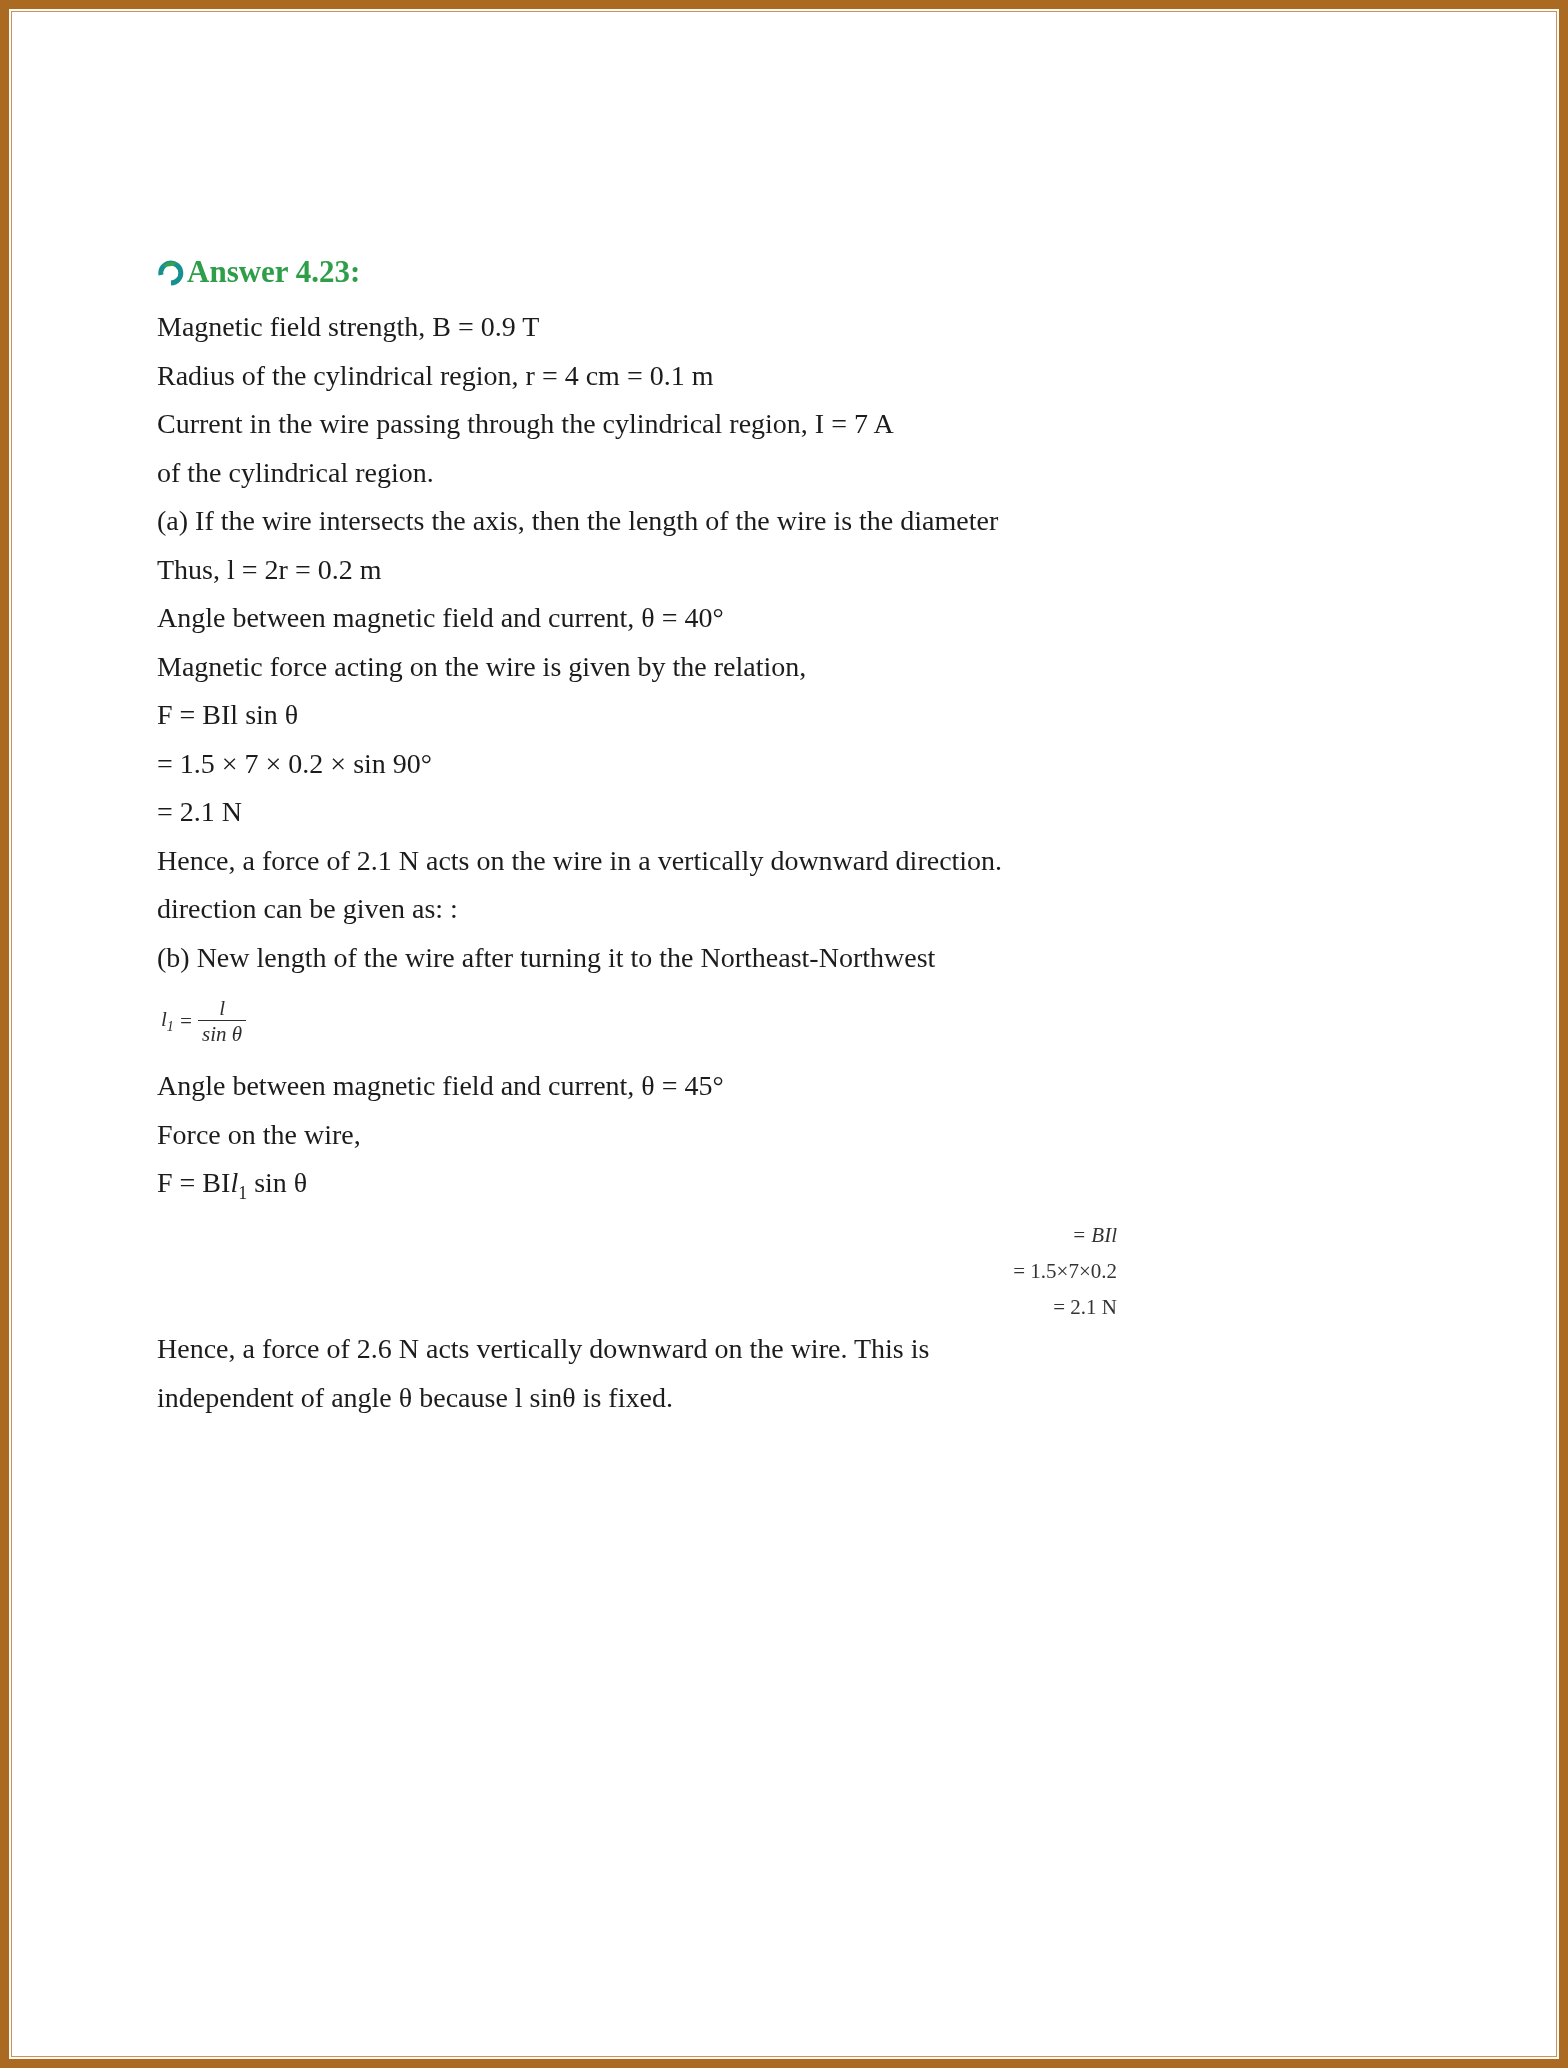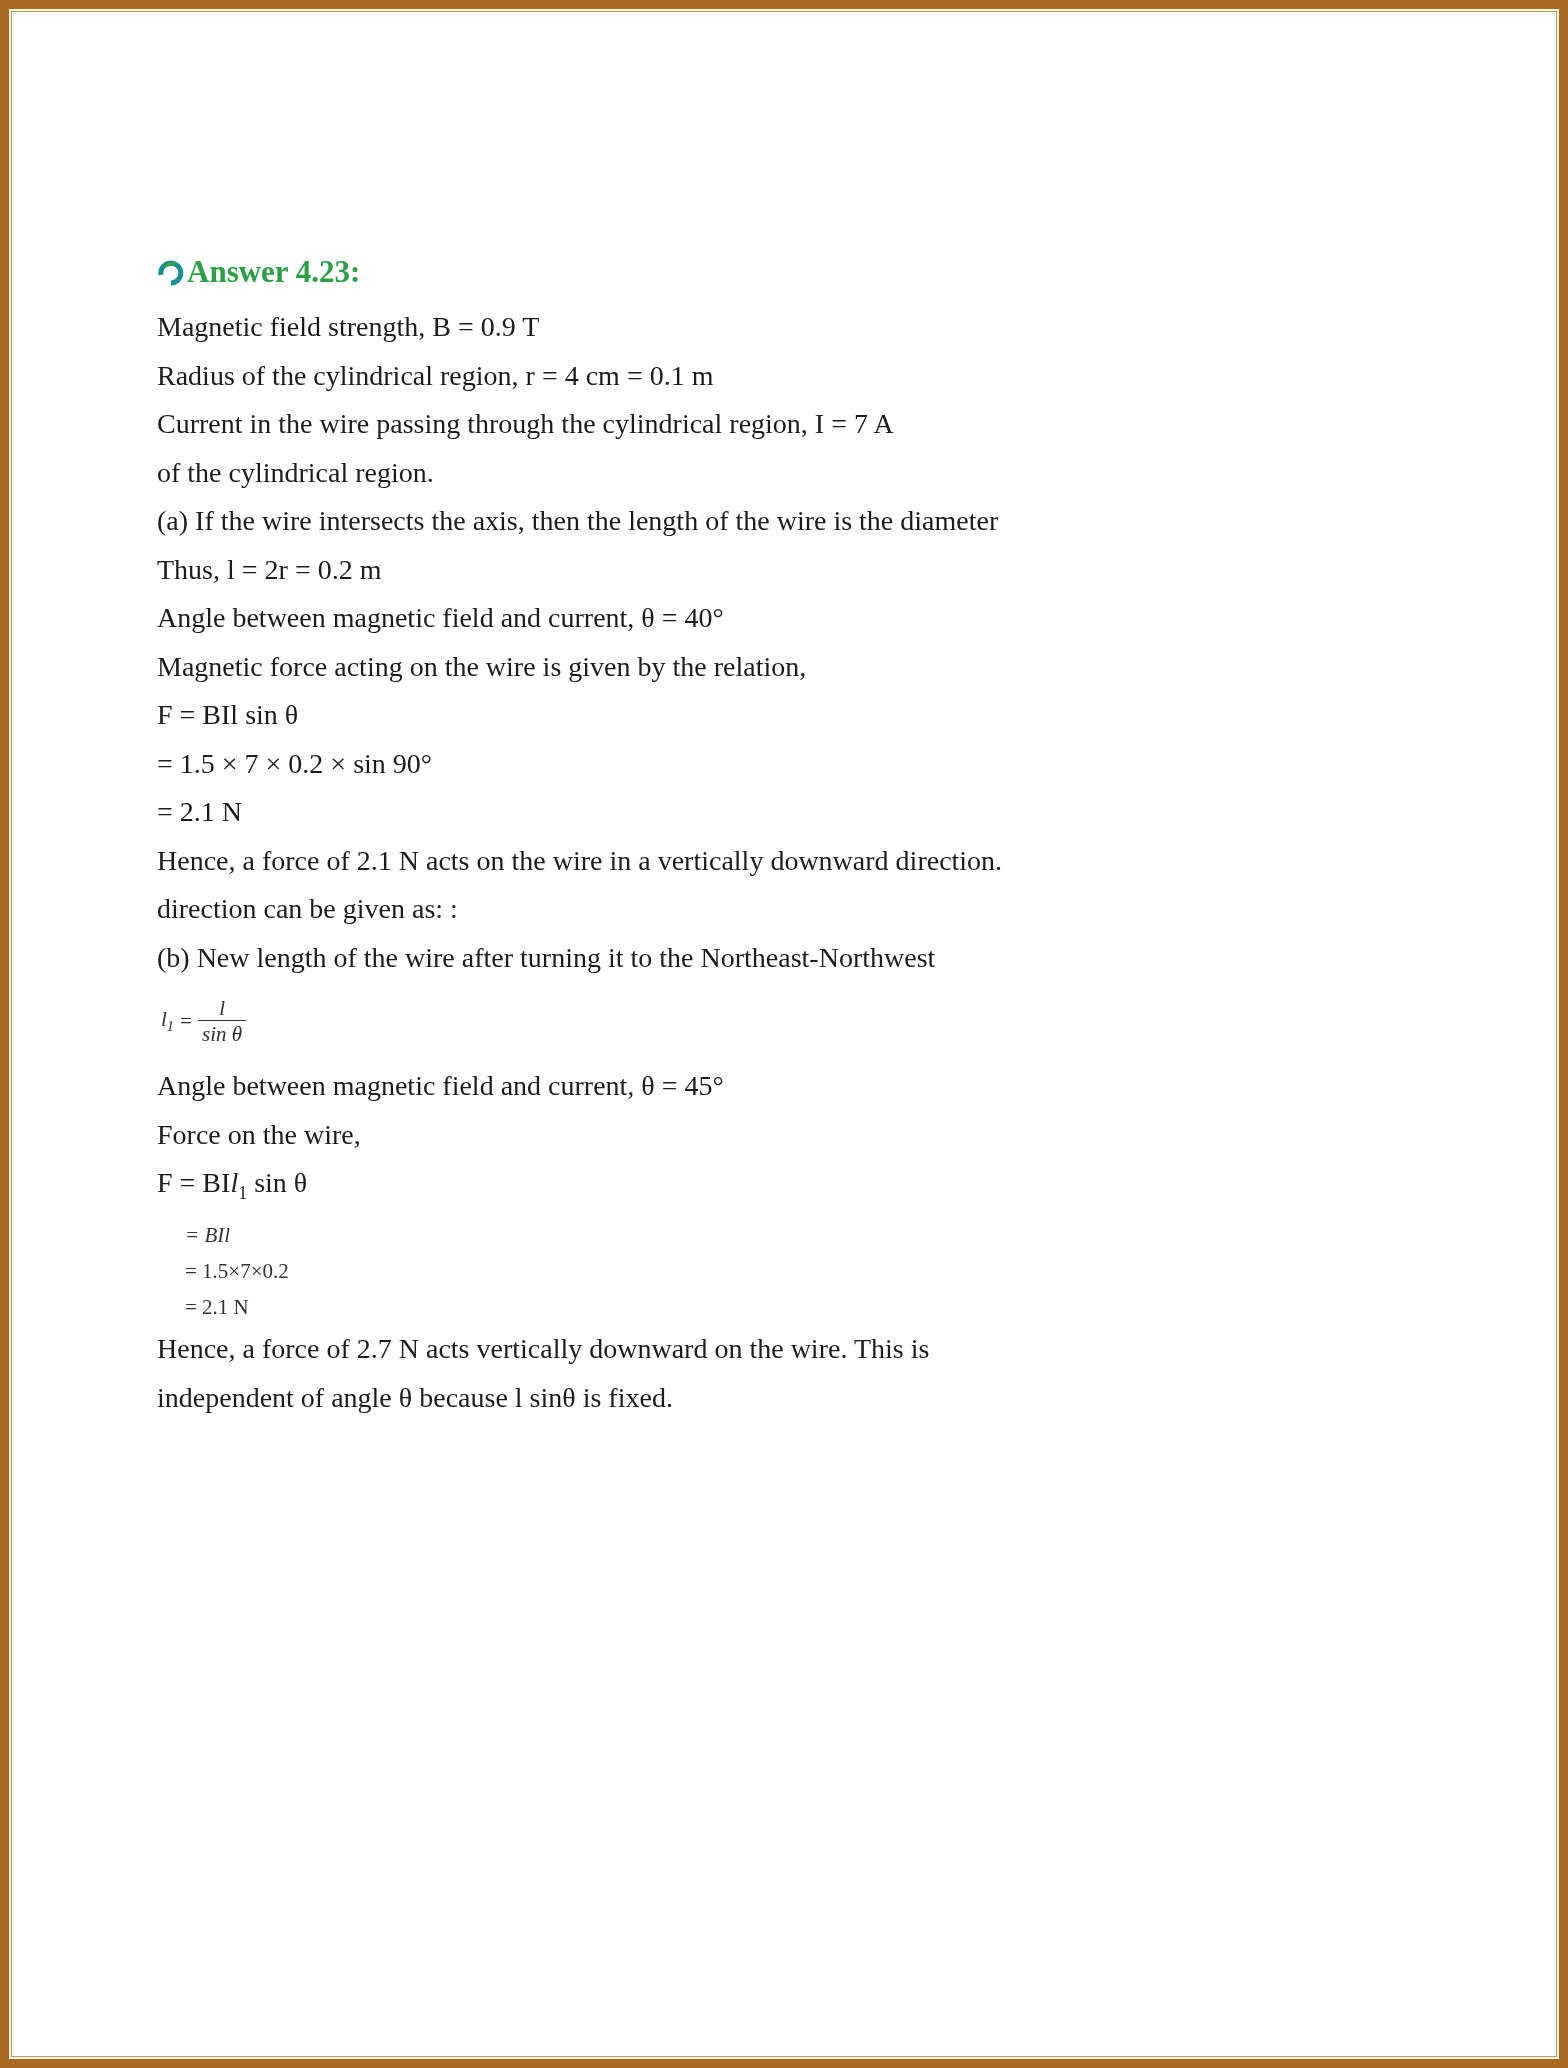--- a/index.html
+++ b/index.html
@@ -69,22 +69,23 @@
     border-top: 1.5px solid #2e2e2e;
     padding: 1px 4px 0 4px;
   }
   .force-line sub {
     font-size: 18px;
   }
   .small-eq {
     font-size: 21px;
     line-height: 36px;
     color: #333333;
-    margin-left: 28px;
+    margin-left: 8px;
     white-space: nowrap;
+    text-align: right;
   }
   .small-eq.italic {
     font-style: italic;
   }
   .ribbon-wrap {
     margin-top: 42px;
     width: 900px;
     display: flex;
     justify-content: center;
   }
@@ -133,18 +134,18 @@
     <div class="line">Force on the wire,</div>
 
     <div class="line force-line">
       <span>F = BI</span><i>l</i><sub>1</sub><span> sin θ</span>
     </div>
 
     <div class="small-eq italic">= BIl</div>
     <div class="small-eq">= 1.5×7×0.2</div>
     <div class="small-eq">= 2.1 N</div>
 
-    <div class="line">Hence, a force of 2.7 N acts vertically downward on the wire. This is</div>
+    <div class="line">Hence, a force of 2.6 N acts vertically downward on the wire. This is</div>
     <div class="line">independent of angle θ because l sinθ is fixed.</div>
 
 
   </div>
 </div>
 
 </body></html>

